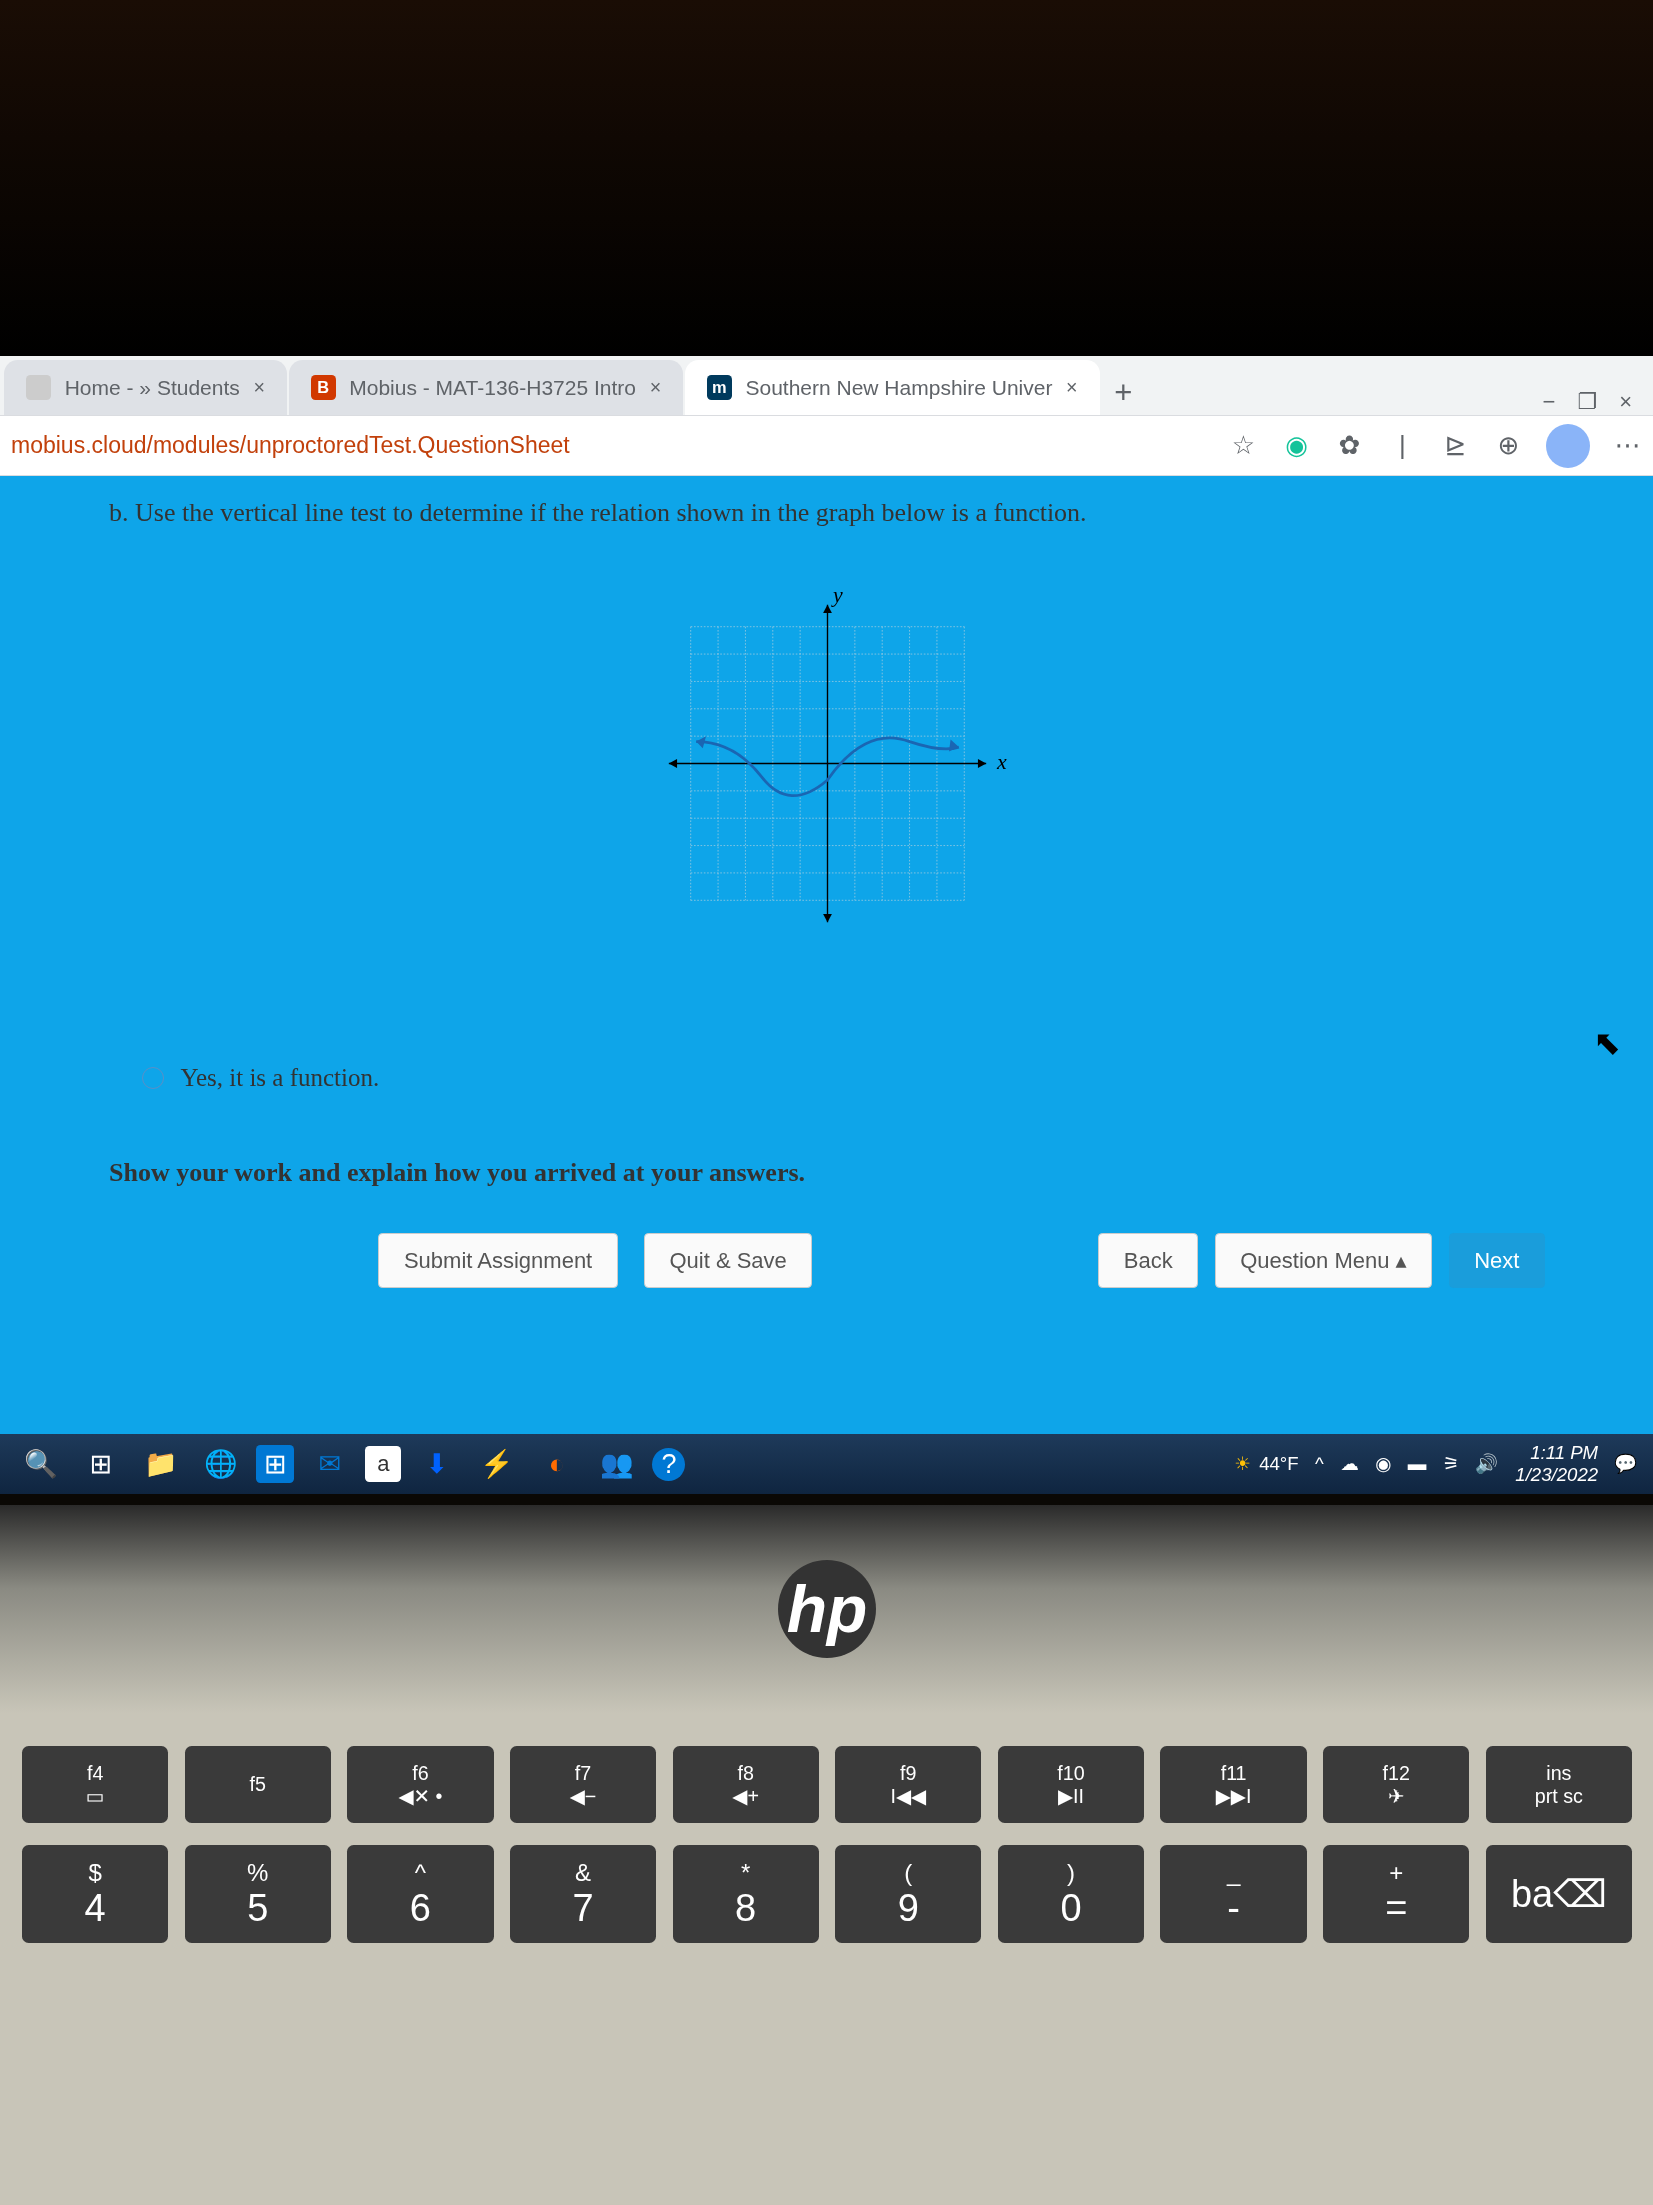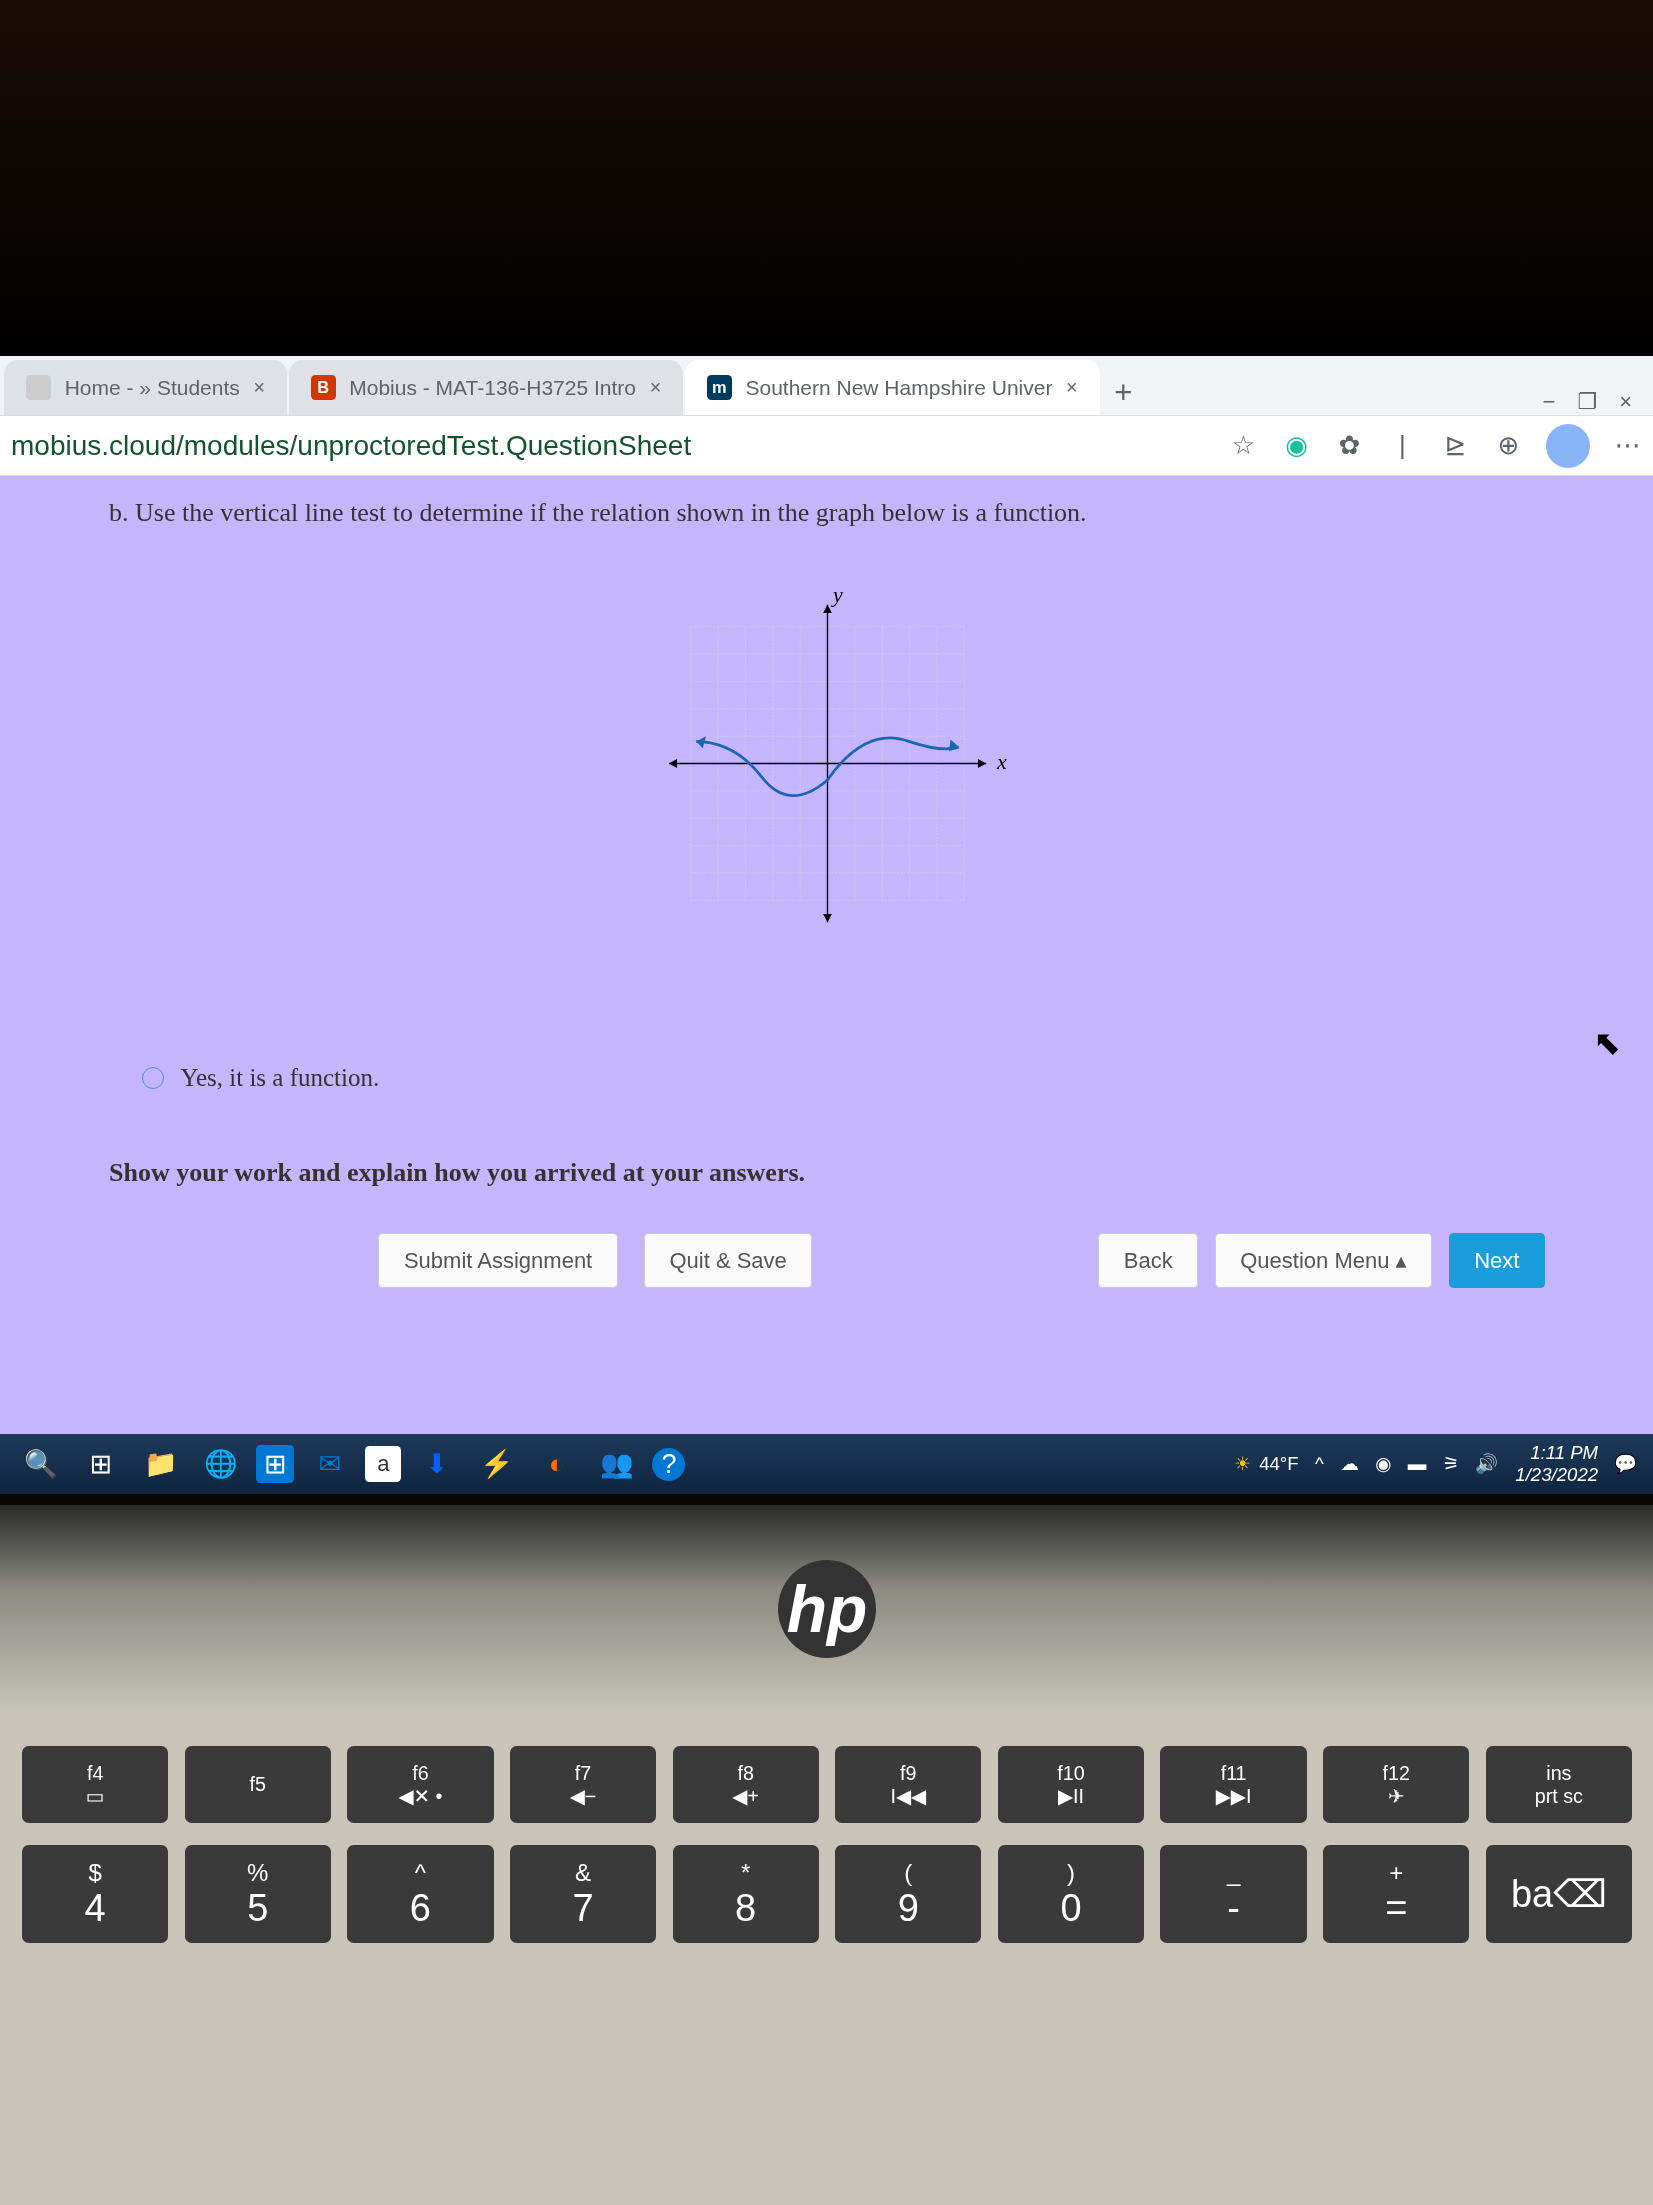--- a/index.html
+++ b/index.html
@@ -86,22 +86,22 @@
     }
     .address-bar-row {
       height: 60px;
       background: #fff;
       display: flex;
       align-items: center;
       padding: 0 11px;
       border-bottom: 0.5px solid #dadce0;
     }
     .url-text {
-      font-size: 28px;
-      color: #14532d;
+      font-size: 23px;
+      color: #c2410c;
       flex: 1;
     }
     .address-actions {
       display: flex;
       gap: 22px;
       align-items: center;
     }
     .addr-icon {
       width: 31px;
       height: 31px;
@@ -112,21 +112,21 @@
       color: #5f6368;
     }
     .avatar-icon {
       width: 44px;
       height: 44px;
       border-radius: 50%;
       background: #8ab4f8;
     }
     .content {
       flex: 1;
-      background: #c4b5fd;
+      background: #0ea5e9;
       padding: 22px 109px;
       font-family: Georgia, "Times New Roman", serif;
       position: relative;
     }
     .question-text {
       font-size: 26px;
       color: #333;
       margin-bottom: 44px;
     }
     .graph-container {

